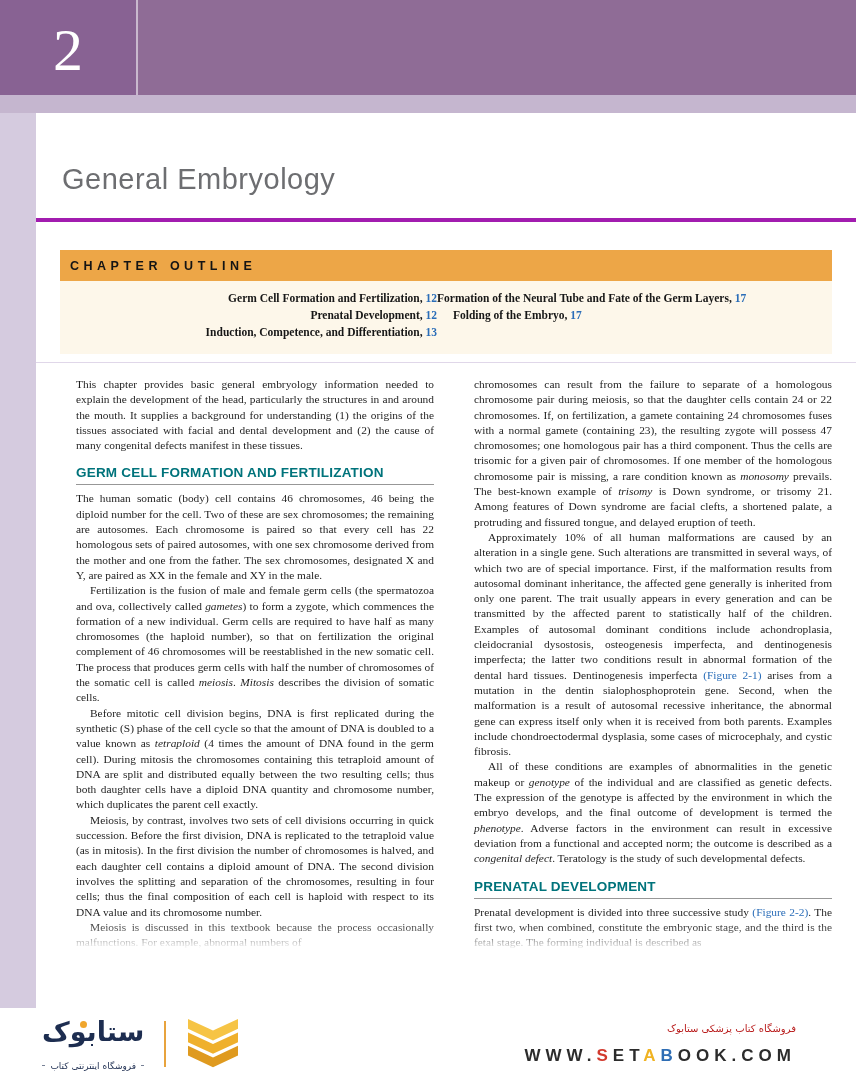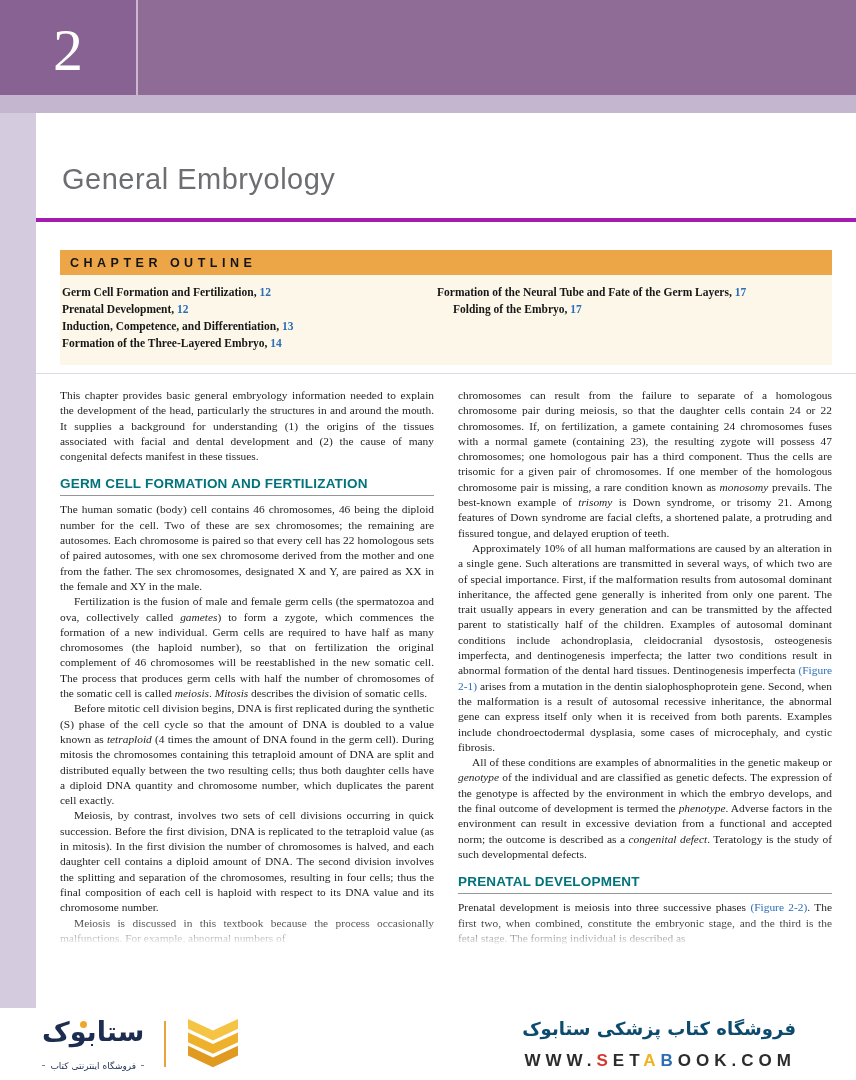--- a/index.html
+++ b/index.html
@@ -20,37 +20,37 @@
   .lavender { position:absolute; top:95px; left:0; width:100%; height:18px; background:#c5b6cf; }
   .side-strip { position:absolute; top:113px; left:0; width:36px; bottom:72px; background:#d5cbdf; }
 
   
   .content { position:absolute; top:113px; left:36px; right:0; bottom:72px; background:#ffffff; }
   .title-block { padding:50px 0 22px 26px; border-bottom:4px solid #a21caf; }
   h1.chapter-title { margin:0; font-size:29px; font-weight:400; color:#6d6e71; letter-spacing:.5px; }
 
   .outline { margin:28px 24px 0 24px; background:#fdf7ea; }
   .outline-bar {
-    height:25px; background:#eda647; display:flex; align-items:center;
+    height:31px; background:#eda647; display:flex; align-items:center;
     padding-left:10px; font-size:12.5px; font-weight:bold; letter-spacing:4.5px; color:#141414;
   }
   .outline-cols { display:flex; padding:9px 2px 13px 2px; }
-  .outline-col-left { width:375px; }
+  .outline-col-left { width:375px;text-align:right; }
   .outline-col-right { flex:1; }
   .outline-item {
     font-family:"Liberation Serif", serif; font-weight:bold; font-size:11.5px;
     line-height:17px; color:#171717;
   }
   .outline-item.ind { padding-left:16px; }
   .page-link { color:#2a6db8; }
 
   .outline-divider { height:1px; background:#e0d7e9; margin-top:8px; }
 
   .body-cols { display:flex; gap:24px; margin:14px 24px 0 24px; height:632px; overflow:hidden; }
-  .col { flex:1; min-width:0; }
+  .col { flex:1; min-width:0;margin-left:16px; }
 
   .para {
     margin:0; font-family:"Liberation Serif", serif; font-size:11.4px;
     line-height:15.3px; text-align:justify; color:#1e1e1e;
   }
   .para.indent { text-indent:14px; }
   .it { font-style:italic; }
   .fig-link { color:#2a6db8; }
 
   .section-h {
@@ -88,22 +88,22 @@
   }
   .brand-tagline {
     font-family:"DejaVu Sans", sans-serif; font-size:9px; direction:rtl;
     margin-top:14px; letter-spacing:.5px; display:flex; align-items:center; gap:5px;
   }
   .tag-rule { flex:1; height:1px; background:#1d2d50; opacity:.6; }
   .footer-divider { width:2px; height:46px; background:#e8a33d; margin:0 20px; }
   .chevron-wrap { display:flex; align-items:center; }
   .footer-right { margin-left:auto; text-align:right; }
   .store-title {
-    font-family:"DejaVu Sans", sans-serif; font-size:18px; font-weight:bold;
-    color:#0c4a6e; direction:rtl;
+    font-family:"DejaVu Sans", sans-serif; font-size:10px; font-weight:normal;
+    color:#b91c1c; direction:rtl;
   }
   .website {
     margin-top:12px; font-size:17px; font-weight:bold; letter-spacing:5px;
     font-family:"Liberation Sans", sans-serif; white-space:nowrap;
   }
 </style>
 </head>
 <body>
 
 <div class="page">
@@ -124,21 +124,20 @@
 
     <div class="outline">
       <div class="outline-bar">
         <span>CHAPTER OUTLINE</span>
       </div>
       <div class="outline-cols">
         <div class="outline-col-left" id="outline-left">
             <div class="outline-item"><span>Germ Cell Formation and Fertilization, </span><span class="page-link">12</span></div>
             <div class="outline-item"><span>Prenatal Development, </span><span class="page-link">12</span></div>
             <div class="outline-item"><span>Induction, Competence, and Differentiation, </span><span class="page-link">13</span></div>
-            <div class="outline-item"><span>Formation of the Three-Layered Embryo, </span><span class="page-link">14</span></div>
           </div>
         <div class="outline-col-right" id="outline-right">
             <div class="outline-item"><span>Formation of the Neural Tube and Fate of the Germ Layers, </span><span class="page-link">17</span></div>
             <div class="outline-item ind"><span>Folding of the Embryo, </span><span class="page-link">17</span></div>
           </div>
       </div>
     </div>
 
     <div class="outline-divider"></div>
 
@@ -150,21 +149,21 @@
           <p class="para indent"><span>Fertilization is the fusion of male and female germ cells (the spermatozoa and ova, collectively called </span><span class="it">gametes</span><span>) to form a zygote, which commences the formation of a new individual. Germ cells are required to have half as many chromosomes (the haploid number), so that on fertilization the original complement of 46 chromosomes will be reestablished in the new somatic cell. The process that produces germ cells with half the number of chromosomes of the somatic cell is called </span><span class="it">meiosis</span><span>. </span><span class="it">Mitosis</span><span> describes the division of somatic cells.</span></p>
           <p class="para indent"><span>Before mitotic cell division begins, DNA is first replicated during the synthetic (S) phase of the cell cycle so that the amount of DNA is doubled to a value known as </span><span class="it">tetraploid</span><span> (4 times the amount of DNA found in the germ cell). During mitosis the chromosomes containing this tetraploid amount of DNA are split and distributed equally between the two resulting cells; thus both daughter cells have a diploid DNA quantity and chromosome number, which duplicates the parent cell exactly.</span></p>
           <p class="para indent"><span>Meiosis, by contrast, involves two sets of cell divisions occurring in quick succession. Before the first division, DNA is replicated to the tetraploid value (as in mitosis). In the first division the number of chromosomes is halved, and each daughter cell contains a diploid amount of DNA. The second division involves the splitting and separation of the chromosomes, resulting in four cells; thus the final composition of each cell is haploid with respect to its DNA value and its chromosome number.</span></p>
           <p class="para indent fade-short"><span>Meiosis is discussed in this textbook because the process occasionally malfunctions. For example, abnormal numbers of</span></p>
         </div>
       <div class="col" id="col-right">
           <p class="para first"><span>chromosomes can result from the failure to separate of a homologous chromosome pair during meiosis, so that the daughter cells contain 24 or 22 chromosomes. If, on fertilization, a gamete containing 24 chromosomes fuses with a normal gamete (containing 23), the resulting zygote will possess 47 chromosomes; one homologous pair has a third component. Thus the cells are trisomic for a given pair of chromosomes. If one member of the homologous chromosome pair is missing, a rare condition known as </span><span class="it">monosomy</span><span> prevails. The best-known example of </span><span class="it">trisomy</span><span> is Down syndrome, or trisomy 21. Among features of Down syndrome are facial clefts, a shortened palate, a protruding and fissured tongue, and delayed eruption of teeth.</span></p>
           <p class="para indent"><span>Approximately 10% of all human malformations are caused by an alteration in a single gene. Such alterations are transmitted in several ways, of which two are of special importance. First, if the malformation results from autosomal dominant inheritance, the affected gene generally is inherited from only one parent. The trait usually appears in every generation and can be transmitted by the affected parent to statistically half of the children. Examples of autosomal dominant conditions include achondroplasia, cleidocranial dysostosis, osteogenesis imperfecta, and dentinogenesis imperfecta; the latter two conditions result in abnormal formation of the dental hard tissues. Dentinogenesis imperfecta </span><span class="fig-link">(Figure 2-1)</span><span> arises from a mutation in the dentin sialophosphoprotein gene. Second, when the malformation is a result of autosomal recessive inheritance, the abnormal gene can express itself only when it is received from both parents. Examples include chondroectodermal dysplasia, some cases of microcephaly, and cystic fibrosis.</span></p>
           <p class="para indent"><span>All of these conditions are examples of abnormalities in the genetic makeup or </span><span class="it">genotype</span><span> of the individual and are classified as genetic defects. The expression of the genotype is affected by the environment in which the embryo develops, and the final outcome of development is termed the </span><span class="it">phenotype</span><span>. Adverse factors in the environment can result in excessive deviation from a functional and accepted norm; the outcome is described as a </span><span class="it">congenital defect</span><span>. Teratology is the study of such developmental defects.</span></p>
           <h2 class="section-h">PRENATAL DEVELOPMENT</h2>
-          <p class="para first fade-long"><span>Prenatal development is meiosis into three successive phases </span><span class="fig-link">(Figure 2-2)</span><span>. The first two, when combined, constitute the embryonic stage, and the third is the fetal stage. The forming individual is described as</span></p>
+          <p class="para first fade-long"><span>Prenatal development is divided into three successive study </span><span class="fig-link">(Figure 2-2)</span><span>. The first two, when combined, constitute the embryonic stage, and the third is the fetal stage. The forming individual is described as</span></p>
         </div>
     </div>
 
     <div class="bottom-fade"></div>
   </div>
 
   <div class="footer">
     <div class="brand">
       <div class="brand-dot"></div>
       <div class="brand-name">ستابوک</div>

